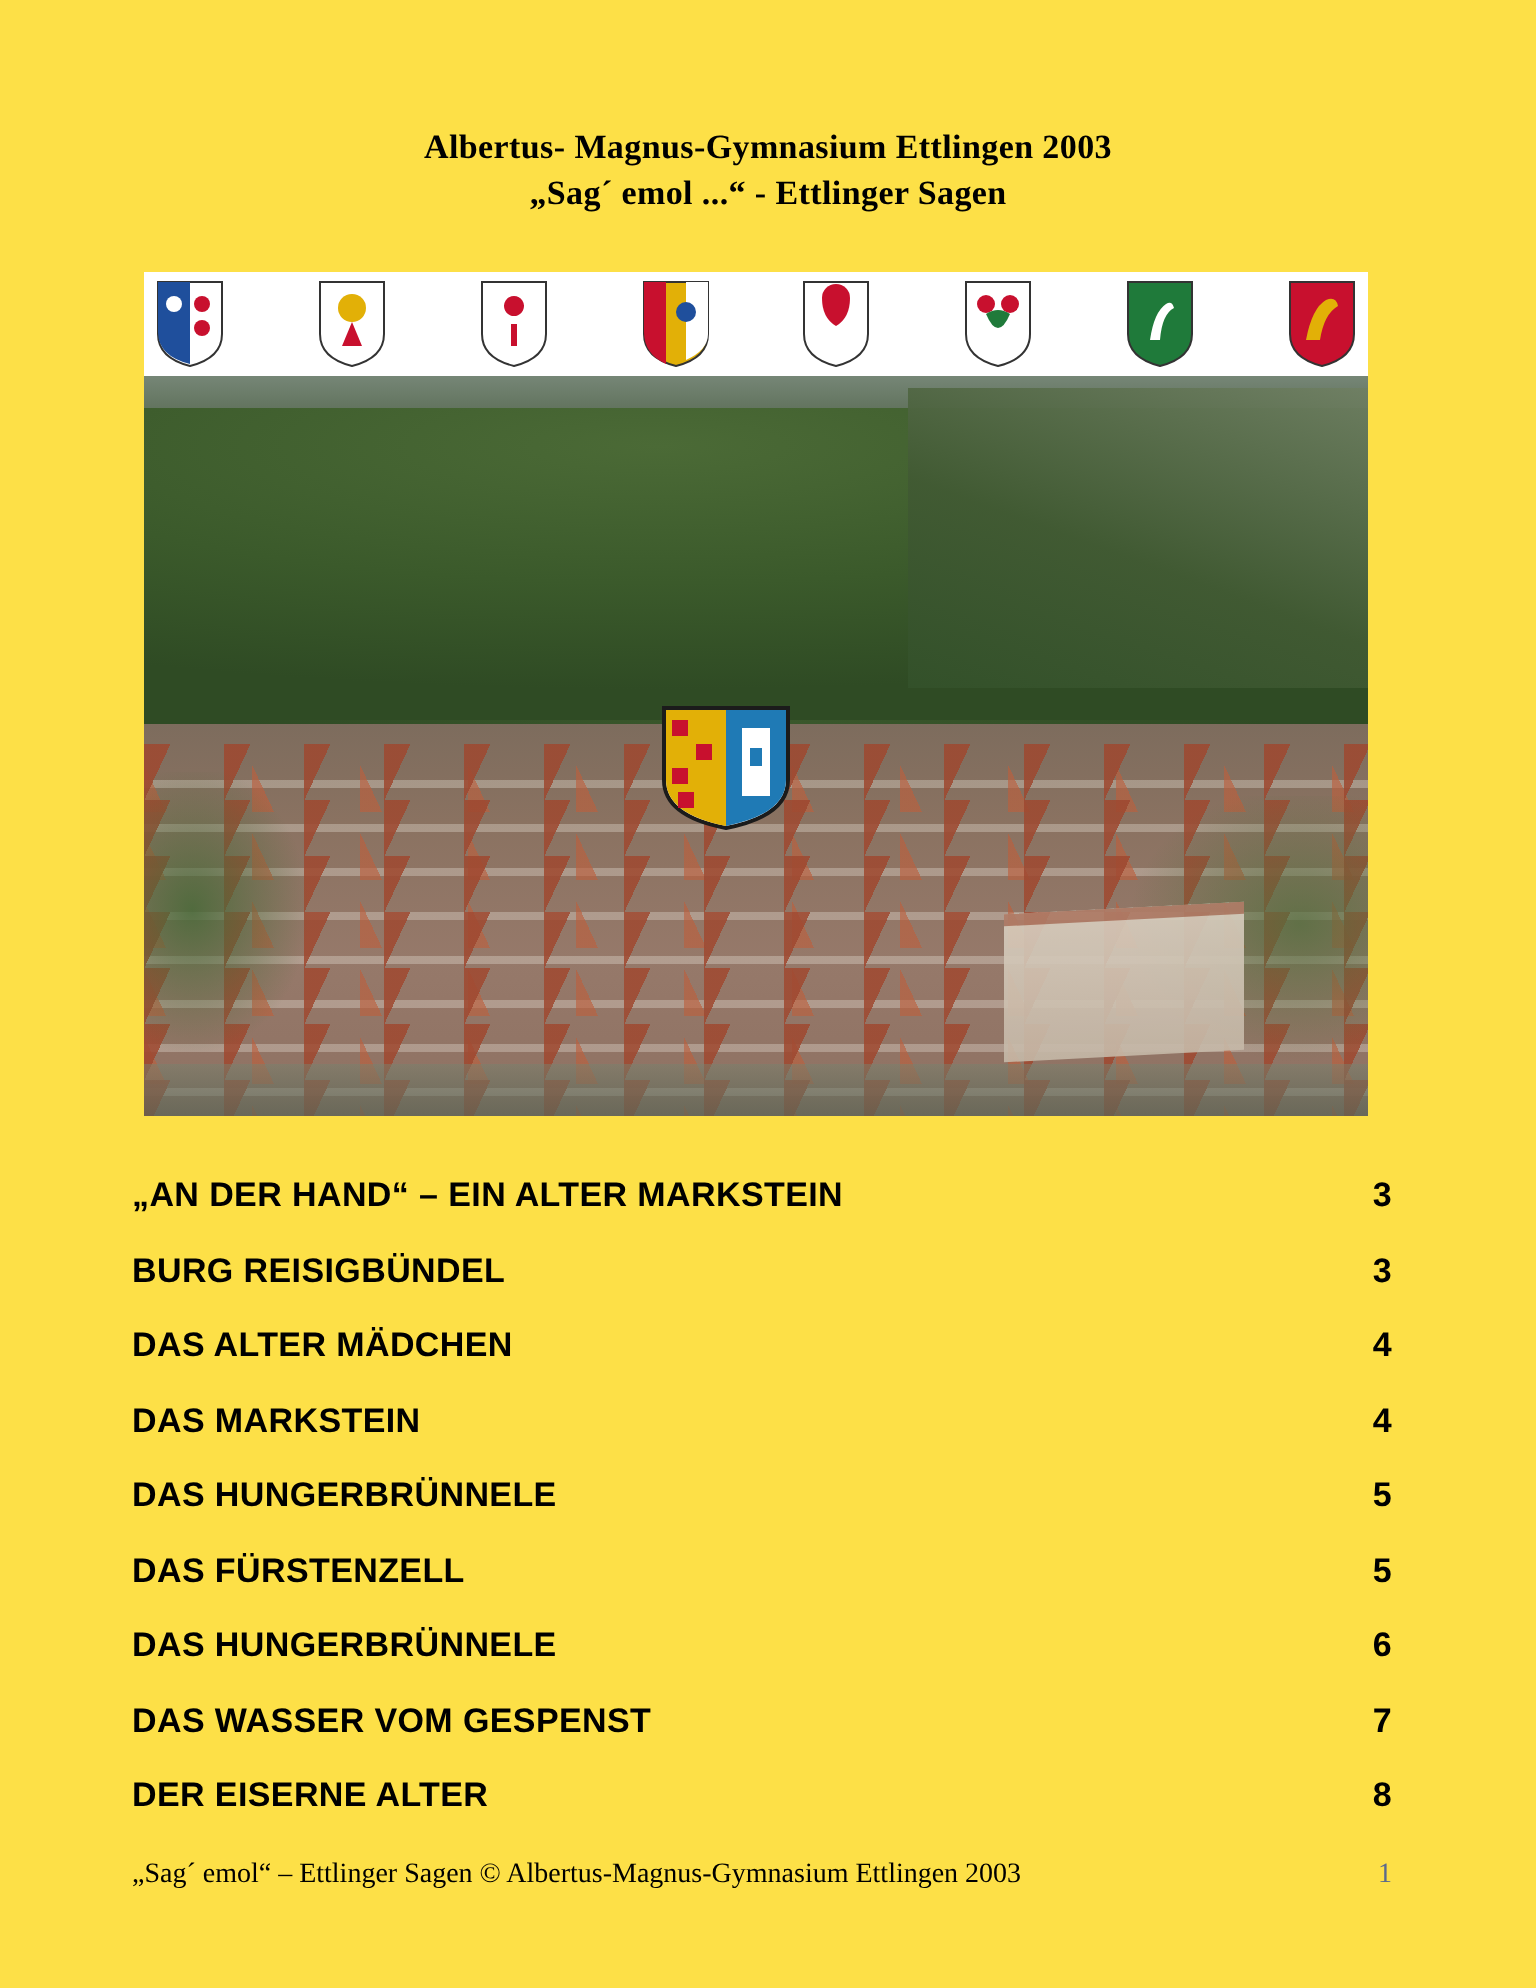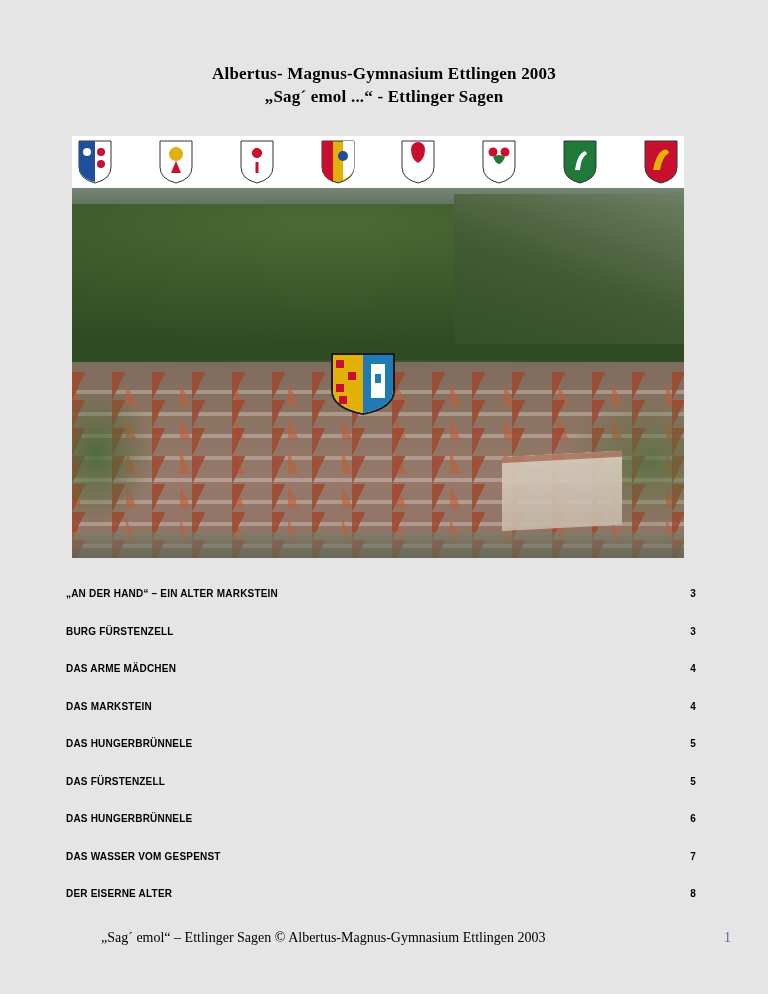--- a/index.html
+++ b/index.html
@@ -13,21 +13,21 @@
     position: relative;
     font-family: "Liberation Serif", serif;
     color: #000000;
     overflow: hidden;
   }
   .page {
     position: absolute;
     left: 0; top: 0;
     width: 768px;
     height: 994px;
-    background: #e5e5e5;
+    background: #fde047;
   }
 
   
   .title-block {
     position: absolute;
     left: 0;
     top: 62px;
     width: 768px;
     text-align: center;
   }
@@ -159,42 +159,41 @@
     left: 66px;
     top: 588px;
     width: 630px;
   }
   .toc-row {
     display: flex;
     align-items: baseline;
     justify-content: space-between;
     font-family: "Liberation Sans", sans-serif;
     font-weight: bold;
-    font-size: 10px;
+    font-size: 17px;
     letter-spacing: .2px;
     color: #000;
     height: 37.5px;
     gap: 36px;
   }
   .toc-title { white-space: nowrap; }
   .toc-page { width: 20px; text-align: right; }
 
   
   .footer {
     position: absolute;
     left: 66px;
     top: 930px;
     width: 630px;
     display: flex;
     align-items: center;
     justify-content: space-between;
     font-family: "Liberation Serif", serif;
     font-size: 14px;
     color: #000;
-    margin-left: 35px;
   }
   .footer-num {
     font-family: "Liberation Serif", serif;
     font-size: 14px;
     color: #5b6a8c;
   }
 </style>
 </head>
 <body>
 
@@ -300,25 +299,25 @@
       </g>
     </svg>
   </div>
 
   <div class="toc">
     <div class="toc-row">
       <span class="toc-title">„AN DER HAND“ – EIN ALTER MARKSTEIN</span>
       <span class="toc-page">3</span>
     </div>
     <div class="toc-row">
-      <span class="toc-title">BURG FÜRSTENZELL</span>
+      <span class="toc-title">BURG REISIGBÜNDEL</span>
       <span class="toc-page">3</span>
     </div>
     <div class="toc-row">
-      <span class="toc-title">DAS ARME MÄDCHEN</span>
+      <span class="toc-title">DAS ALTER MÄDCHEN</span>
       <span class="toc-page">4</span>
     </div>
     <div class="toc-row">
       <span class="toc-title">DAS MARKSTEIN</span>
       <span class="toc-page">4</span>
     </div>
     <div class="toc-row">
       <span class="toc-title">DAS HUNGERBRÜNNELE</span>
       <span class="toc-page">5</span>
     </div>

